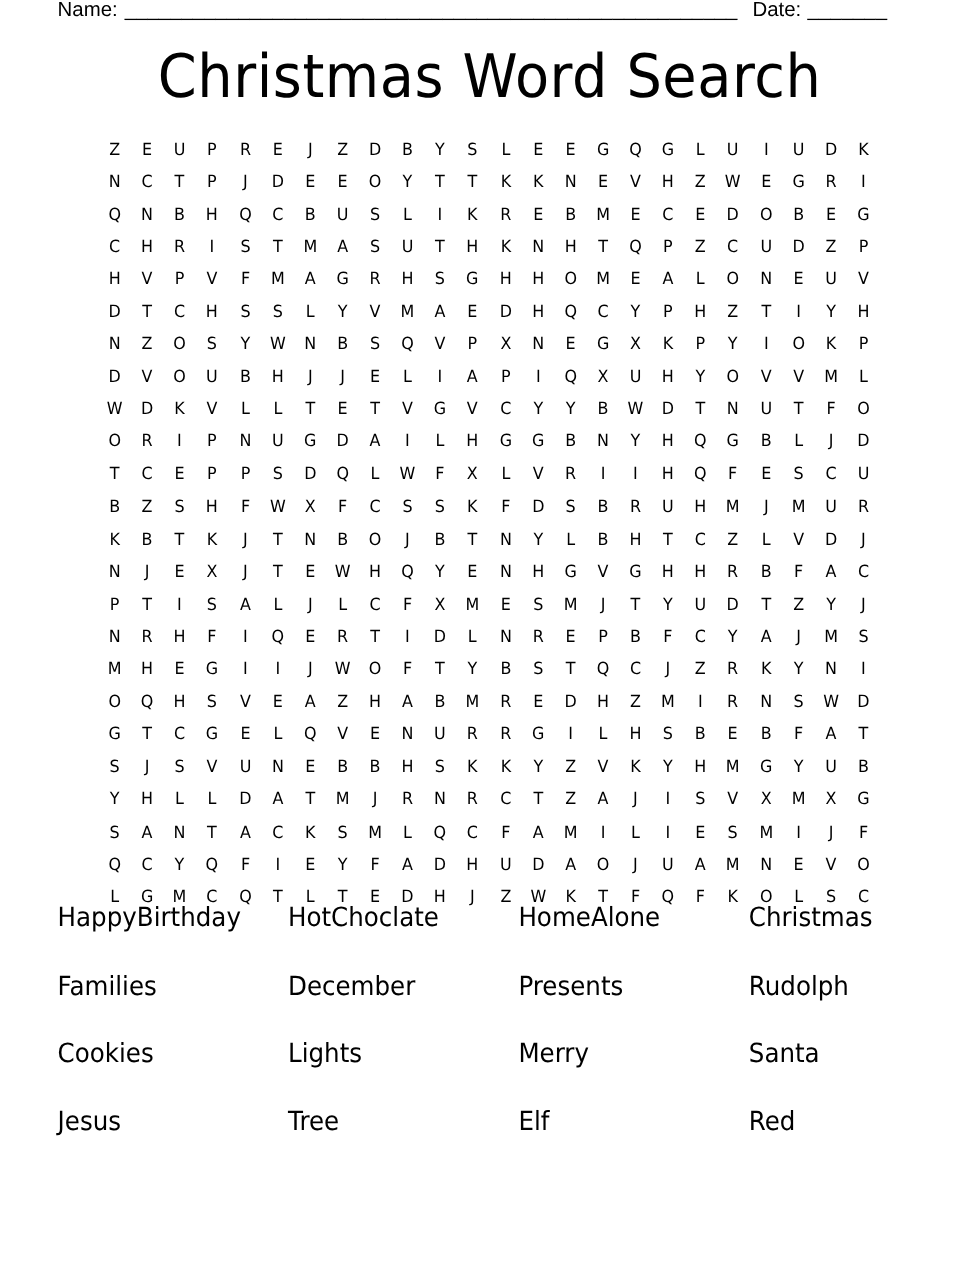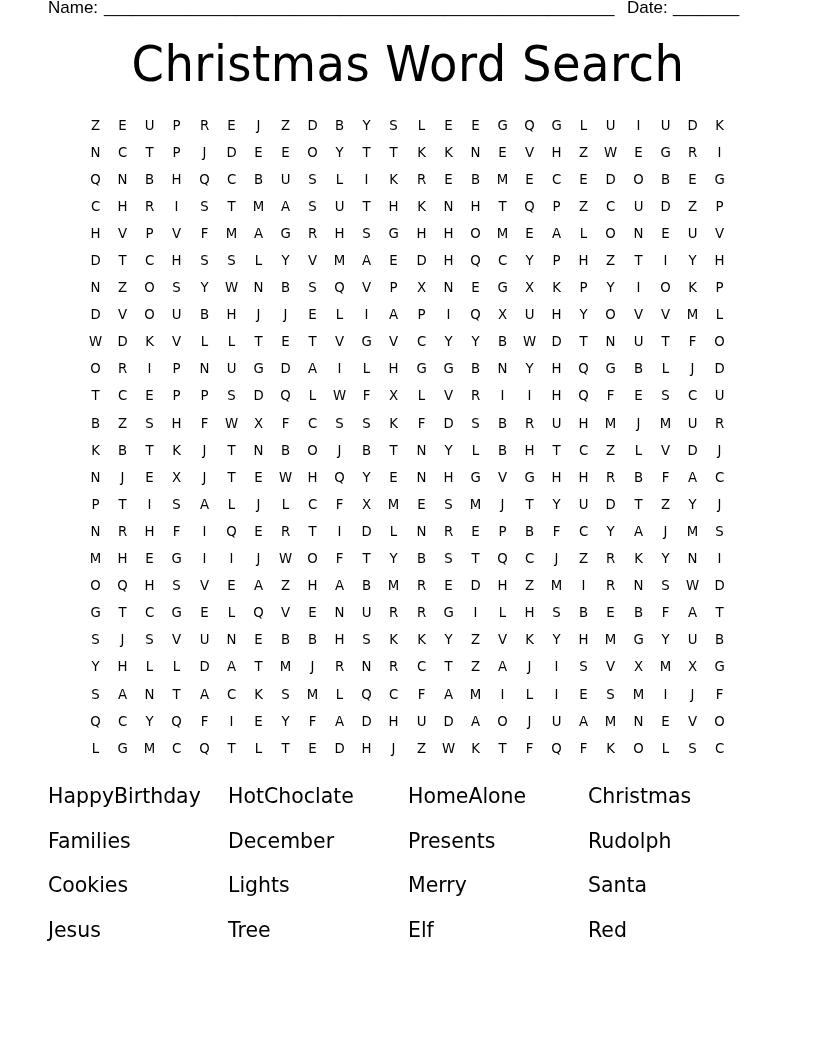--- a/index.html
+++ b/index.html
@@ -27,24 +27,25 @@
       display: grid;
       grid-template-columns: repeat(24, 27.13px);
       grid-auto-rows: 27.1px;
     }
     .cell {
       display: flex; align-items: center; justify-content: center;
       font-family: "DejaVu Sans", sans-serif; font-size: 14px;
       transform: scaleX(0.95);
     }
     .word-list {
-      position: absolute; left: 48px; top: 778px;
+      position: absolute; left: 48px; top: 748px;
       display: grid;
       grid-template-columns: repeat(4, 180px);
       grid-auto-rows: 44.5px;
+      gap: 12px;
     }
     .word {
       font-family: "DejaVu Sans", sans-serif; font-size: 22px; line-height: 36px;
       white-space: nowrap; transform: scaleX(0.93); transform-origin: left center;
     }
   </style>
 </head>
 <body>
 
 <div class="header-line">

